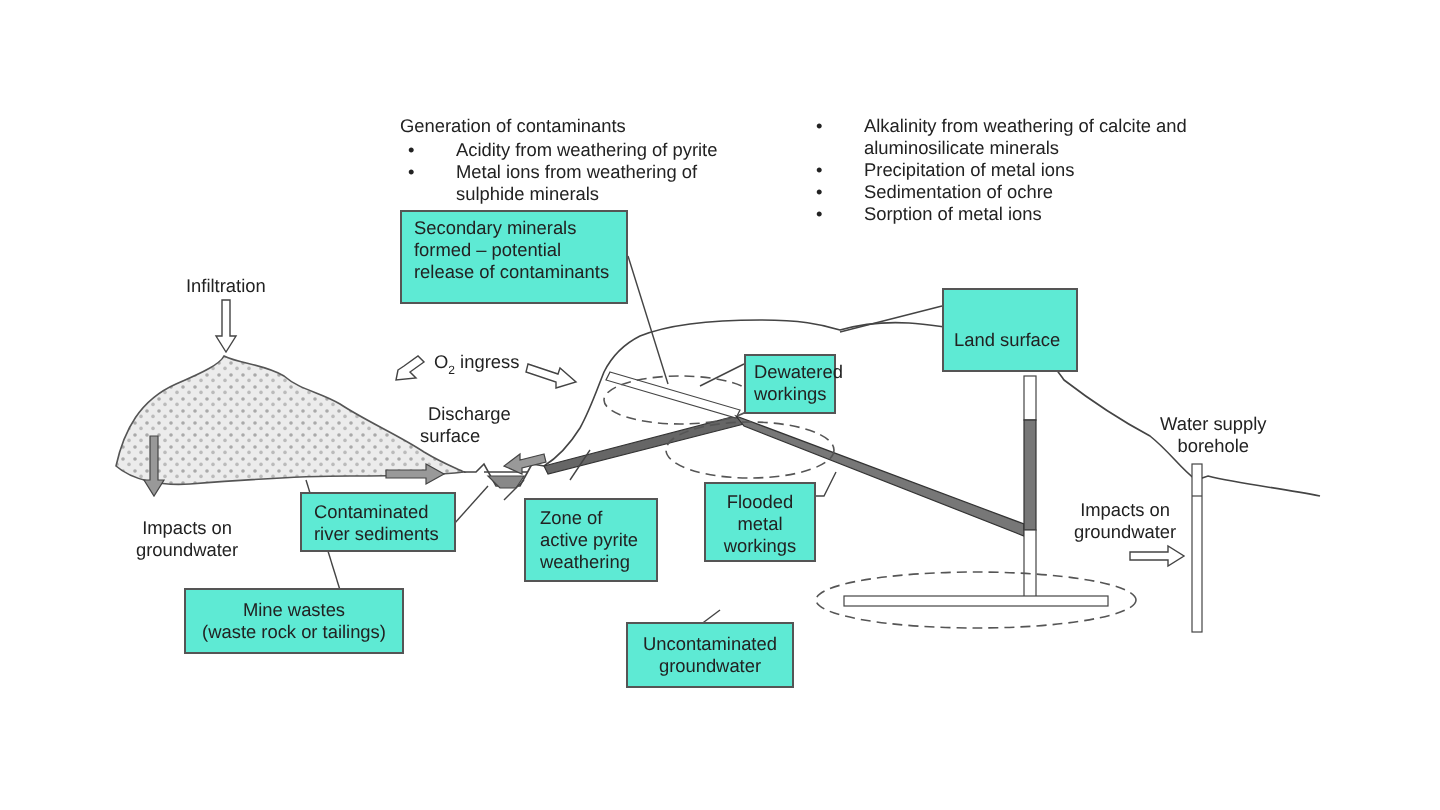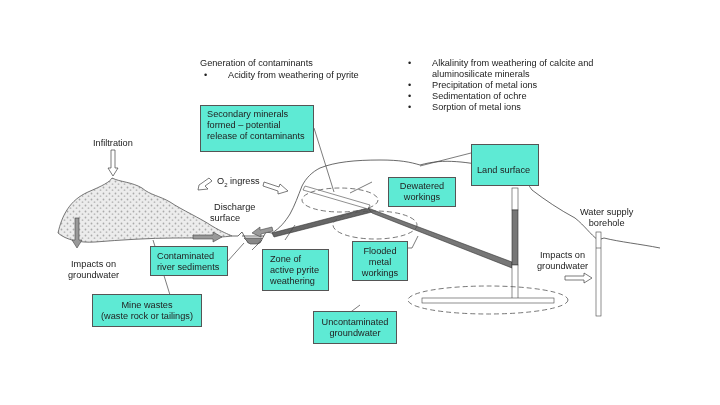--- a/index.html
+++ b/index.html
@@ -87,20 +87,21 @@
   </g>
   <g>
     <path d="M565,276 L584,276 L584,273 L592,278 L584,283 L584,280 L565,280 Z" fill="#fff" stroke="#444" stroke-width="0.7"></path>
   </g>
 </svg>
 
 <div class="list" style="left:200px; top:58px;">
   <div class="head">Generation of contaminants</div>
   <ul>
     <li>Acidity from weathering of pyrite</li>
+    <li style="width:150px;white-space:normal;">Metal ions from weathering of sulphide minerals</li>
   </ul>
 </div>
 
 <div class="list" style="left:404px; top:58px;">
   <ul>
     <li style="width:172px;white-space:normal;">Alkalinity from weathering of calcite and aluminosilicate minerals</li>
     <li>Precipitation of metal ions</li>
     <li>Sedimentation of ochre</li>
     <li>Sorption of metal ions</li>
   </ul>
@@ -109,21 +110,21 @@
 <div class="box" style="left:200px; top:105px; width:114px; height:47px;">
   <div>Secondary minerals</div>
   <div>formed – potential</div>
   <div>release of contaminants</div>
 </div>
 
 <div class="box" style="left:471px; top:144px; width:68px; height:32px; padding:20px 5px;">
   <div>Land surface</div>
 </div>
 
-<div class="box center" style="left:388px; top:177px; width:68px; height:30px; padding:3px 4px;">
+<div class="box center" style="left:372px; top:177px; width:46px; height:30px; padding:3px 4px;">
   <div>Dewatered</div>
   <div>workings</div>
 </div>
 
 <div class="box" style="left:150px; top:246px; width:78px; height:30px; padding:4px 6px;">
   <div>Contaminated</div>
   <div>river sediments</div>
 </div>
 
 <div class="box" style="left:262px; top:249px; width:67px; height:42px; padding:4px 7px;">

